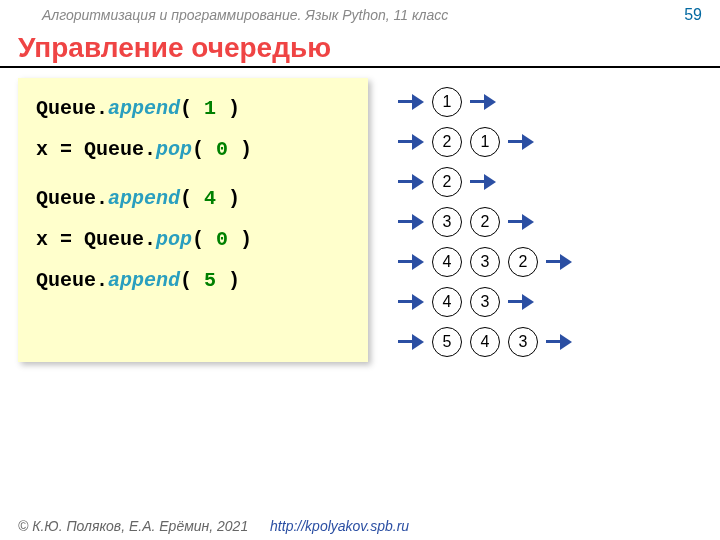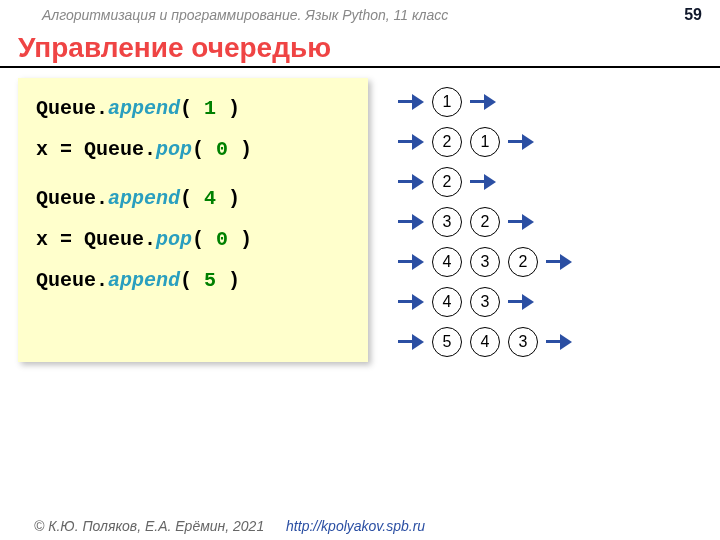--- a/index.html
+++ b/index.html
@@ -14,21 +14,21 @@
   .topbar {
     display: flex;
     justify-content: space-between;
     align-items: center;
     padding: 6px 18px 4px 18px;
     color: #888;
     font-style: italic;
     font-size: 14px;
     margin-left: 24px;
   }
-  .topbar .page { font-style: normal; font-weight: bold; color: #0f172a; font-size: 16px; }
+  .topbar .page { font-style: normal; font-weight: normal; color: #0369a1; font-size: 16px; }
   .title {
     font-size: 28px;
     padding: 4px 18px 2px 18px;
     color: #ef4444;
   }
   .title-rule {
     border: none;
     border-top: 2px solid #000;
     margin: 0 0 10px 0;
   }
@@ -84,21 +84,21 @@
   .bubble {
     width: 30px; height: 30px;
     border: 1.5px solid #000;
     border-radius: 50%;
     display: flex; align-items: center; justify-content: center;
     font-size: 16px;
     background: #fff;
   }
   .footer {
     position: absolute;
-    bottom: 6px; left: 16px; right: 0;
+    bottom: 6px; left: 0; right: 0;
     padding: 0 18px;
     font-size: 14px;
     color: #666;
     font-style: italic;
   }
   .footer .link { color: #2b4fa3; margin-left: 18px; }
 </style>
 </head>
 <body>
 

